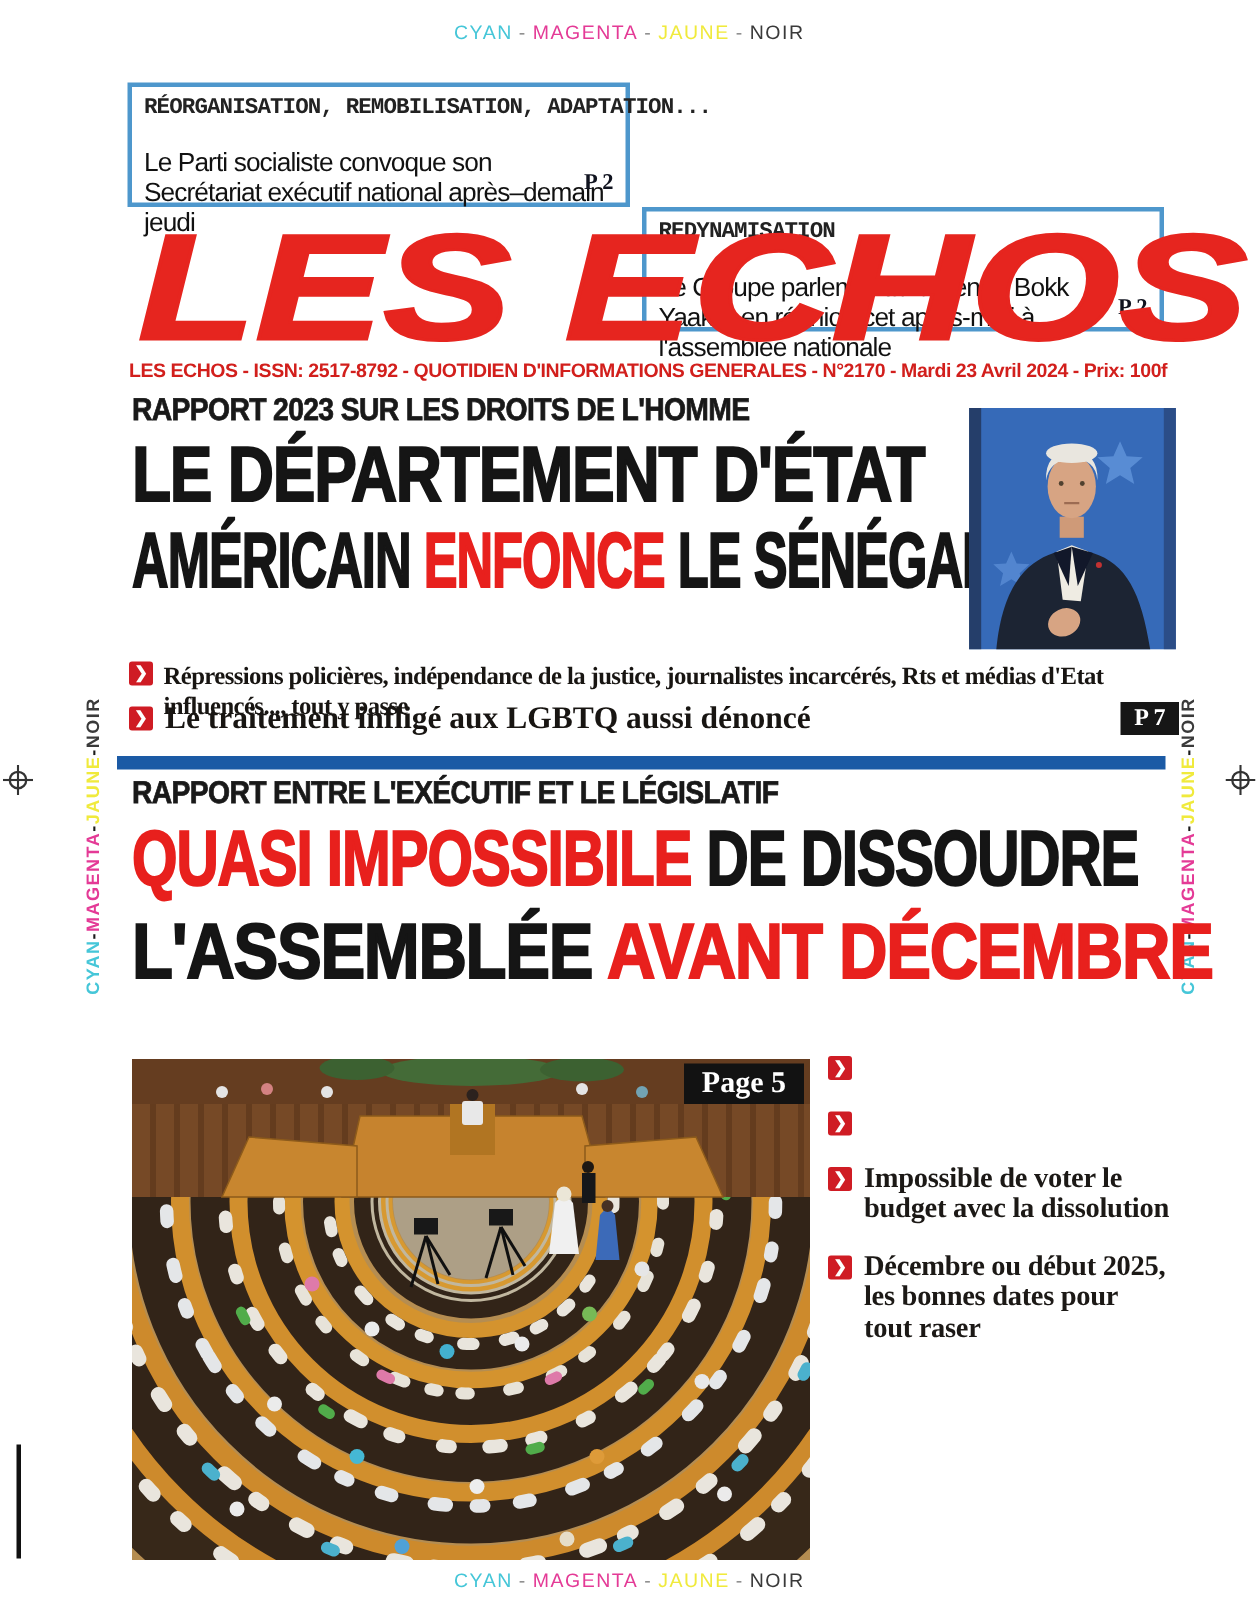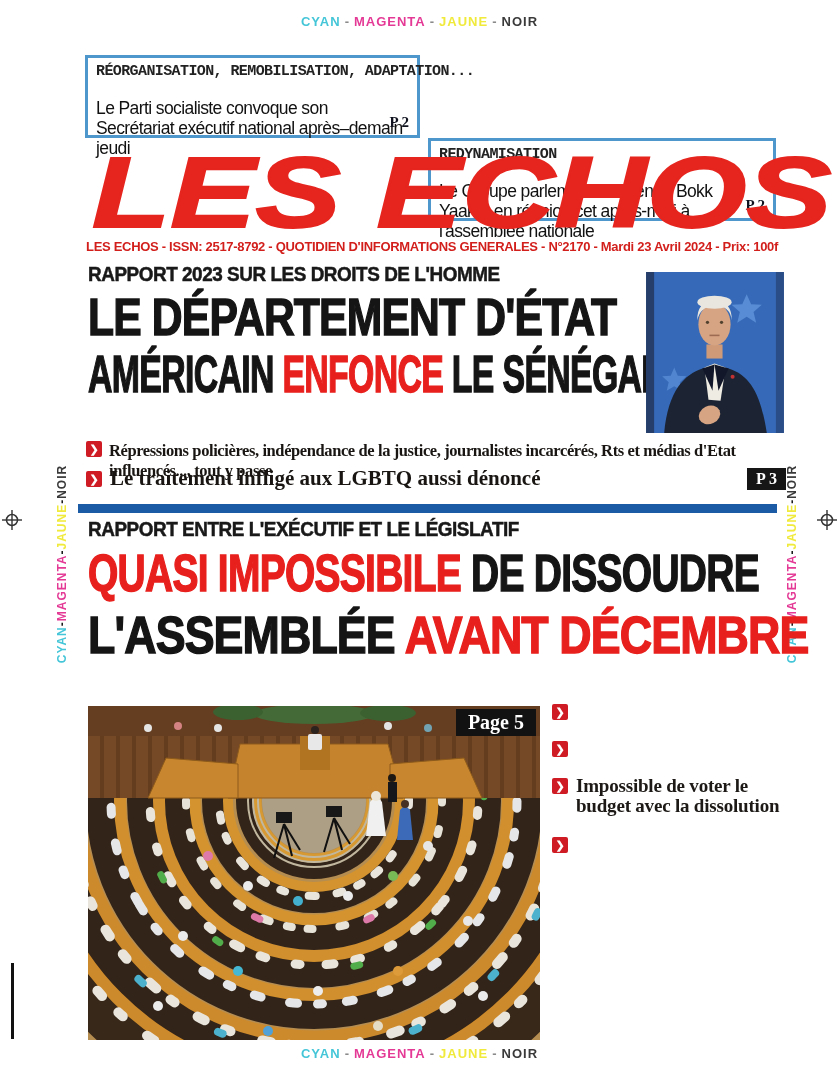--- a/index.html
+++ b/index.html
@@ -1,21 +1,21 @@
 <!DOCTYPE html>
 <html><head>
 <meta charset="utf-8">
 <style>
   html,body{margin:0;padding:0;}
   body{width:839px;height:1080px;position:relative;background:#ffffff;overflow:hidden;
        font-family:"Liberation Sans",sans-serif;color:#1a1a1a;}
   .abs{position:absolute;}
 
   
-  .cmyk{width:100%;text-align:center;font-size:13px;font-weight:bold;letter-spacing:1px;}
+  .cmyk{width:100%;text-align:center;font-size:13px;font-weight:normal;letter-spacing:1px;}
   .cmyk .sep{color:#8a8a8a;margin:0 4px;}
   .c0{color:#45c6d8;} .c1{color:#e43a96;} .c2{color:#f0ea3c;} .c3{color:#3a3a3a;}
   .vtext{width:300px;text-align:center;font-size:12px;font-weight:bold;letter-spacing:1px;transform:rotate(-90deg);}
 
   
   .teaser{border:3px solid #4e97cc;padding:5px 8px 4px 8px;box-sizing:border-box;position:relative;}
   .teaser .kick{font-size:15px;font-weight:bold;letter-spacing:-0.6px;white-space:nowrap;color:#222;font-family:Liberation Mono, monospace;}
   .teaser .title{font-size:17.5px;font-weight:normal;letter-spacing:-0.6px;line-height:1.15;color:#111;margin-top:18px;}
   .teaser .pref{position:absolute;right:8px;bottom:4px;font-family:"Liberation Serif",serif;font-weight:bold;font-size:15px;color:#10131f;}
 
@@ -133,21 +133,21 @@
   <circle cx="86" cy="104" r="2" fill="#c23232"></circle>
 </svg>
 
 <div class="abs lead-b1" style="left:86px;top:441px;">
   <span class="bullet-icon">❯</span>
   <span>Répressions policières, indépendance de la justice, journalistes incarcérés, Rts et médias d'Etat influencés..., tout y passe</span>
 </div>
 <div class="abs lead-b2" style="left:86px;top:466px;">
   <span class="bullet-icon">❯</span>
   <span style="flex:1;">Le traitement infligé aux LGBTQ aussi dénoncé</span>
-  <span class="badge">P 3</span>
+  <span class="badge">P 7</span>
 </div>
 
 <div class="abs divider" style="left:78px;top:504px;"></div>
 
 <div class="abs" style="left:88px;top:517px;">
   <span class="kicker">RAPPORT ENTRE L'EXÉCUTIF ET LE LÉGISLATIF</span>
 </div>
 <div class="abs" style="left:88px;top:547px;">
   <span class="hl" style="transform:scaleX(.75);"><span class="red">QUASI IMPOSSIBILE</span><span> DE DISSOUDRE</span></span>
 </div>
@@ -260,18 +260,19 @@
   </div>
   <div class="rb-item">
     <span class="bullet-icon">❯</span>
   </div>
   <div class="rb-item">
     <span class="bullet-icon">❯</span>
     <span>Impossible de voter le budget avec la dissolution</span>
   </div>
   <div class="rb-item">
     <span class="bullet-icon">❯</span>
+    <span>Décembre ou début 2025, les bonnes dates pour tout raser</span>
   </div>
 </div>
 
 <div class="abs cmyk" style="top:1046px;">
   <span class="c0">CYAN</span><span class="sep">-</span><span class="c1">MAGENTA</span><span class="sep">-</span><span class="c2">JAUNE</span><span class="sep">-</span><span class="c3">NOIR</span>
 </div>
 
 </body></html>

